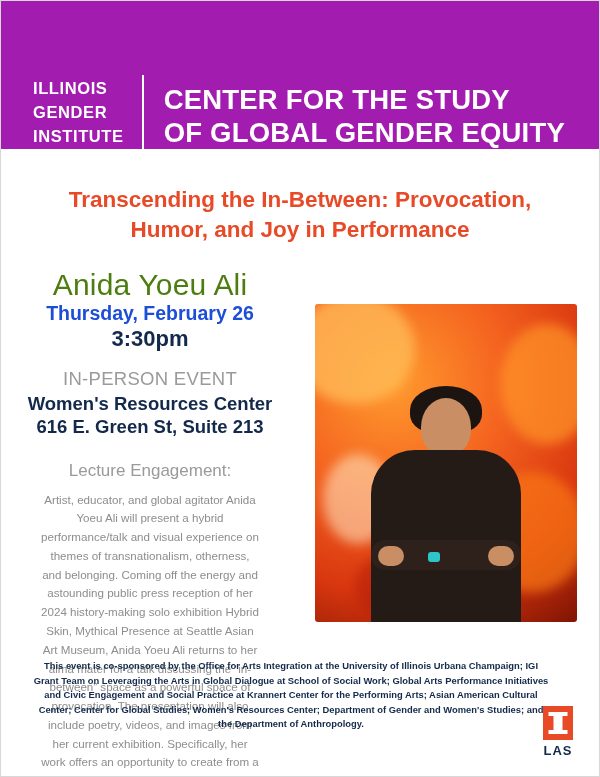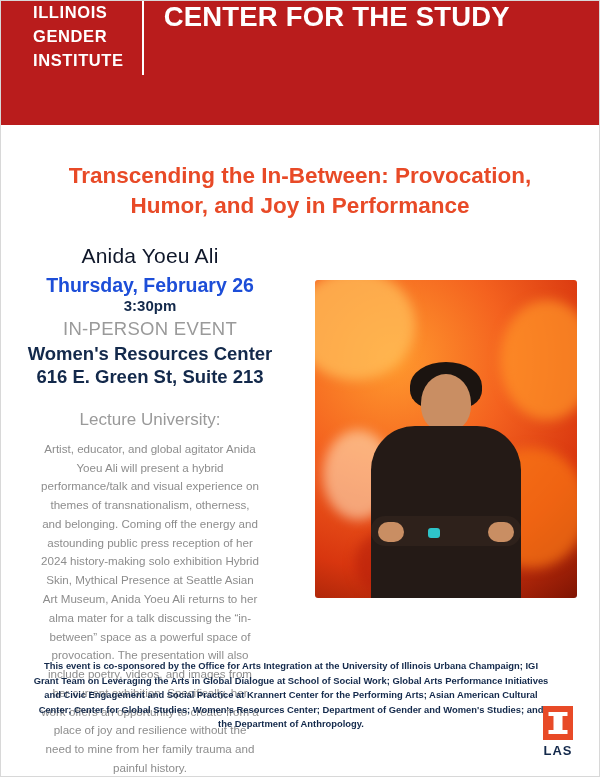--- a/index.html
+++ b/index.html
@@ -17,24 +17,24 @@
   .poster {
     position: relative;
     width: 600px;
     height: 777px;
     box-sizing: border-box;
     border: 1px solid #d8d8d8;
   }
 
   
   .header {
-    background: #b91c1c;
-    height: 124px;
+    background: #a21caf;
+    height: 148px;
     display: flex;
-    align-items: flex-start;
+    align-items: flex-end;
     padding: 0 18px 0 32px;
     box-sizing: border-box;
   }
   .igi-lockup {
     color: #ffffff;
     font-weight: bold;
     font-size: 16.5px;
     line-height: 1.45;
     letter-spacing: 0.6px;
     text-align: left;
@@ -74,38 +74,37 @@
     padding: 22px 0 0 0;
   }
   .left-col {
     width: 292px;
     flex: none;
     text-align: center;
     padding-left: 6px;
     box-sizing: border-box;
   }
   .speaker-name {
-    color: #0f172a;
-    font-size: 21px;
+    color: #4d7c0f;
+    font-size: 30px;
     font-weight: normal;
     letter-spacing: 0.2px;
-    margin-bottom: 6px;
   }
   .event-date {
     color: #1d4ed8;
     font-weight: bold;
     font-size: 19.5px;
     line-height: 1.18;
   }
   .event-time {
     color: #13294b;
     font-weight: bold;
-    font-size: 15px;
+    font-size: 22px;
     line-height: 1.25;
-    margin-bottom: 2px;
+    margin-bottom: 16px;
   }
   .event-format {
     color: #9a9a9a;
     font-size: 18.5px;
     letter-spacing: 0.3px;
     margin: 2px 0 2px 0;
   }
   .venue {
     color: #13294b;
     font-weight: bold;
@@ -281,38 +280,39 @@
 
   <div class="header">
     <div class="igi-lockup">
       <div>ILLINOIS</div>
       <div>GENDER</div>
       <div>INSTITUTE</div>
     </div>
     <div class="divider-rule"></div>
     <div class="header-title">
       <div>CENTER FOR THE STUDY</div>
+      <div>OF GLOBAL GENDER EQUITY</div>
     </div>
   </div>
 
   <div class="event-title">
     <div>Transcending the In-Between: Provocation,</div>
     <div>Humor, and Joy in Performance</div>
   </div>
 
   <div class="body-wrap">
     <div class="left-col">
       <div class="speaker-name">Anida Yoeu Ali</div>
       <div class="event-date">Thursday, February 26</div>
       <div class="event-time">3:30pm</div>
       <div class="event-format">IN-PERSON EVENT</div>
       <div class="venue">Women's Resources Center</div>
       <div class="venue">616 E. Green St, Suite 213</div>
 
-      <div class="desc-heading">Lecture University:</div>
+      <div class="desc-heading">Lecture Engagement:</div>
       <div class="desc-body">Artist, educator, and global agitator Anida Yoeu Ali will present a hybrid performance/talk and visual experience on themes of transnationalism, otherness, and belonging. Coming off the energy and astounding public press reception of her 2024 history-making solo exhibition Hybrid Skin, Mythical Presence at Seattle Asian Art Museum, Anida Yoeu Ali returns to her alma mater for a talk discussing the “in-between” space as a powerful space of provocation. The presentation will also include poetry, videos, and images from her current exhibition. Specifically, her work offers an opportunity to create from a place of joy and resilience without the need to mine from her family trauma and painful history.</div>
     </div>
 
     <div class="photo-col">
       <div class="photo">
         <div class="blob b1"></div>
         <div class="blob b2"></div>
         <div class="blob b3"></div>
         <div class="blob b4"></div>
         <div class="blob b5"></div>

